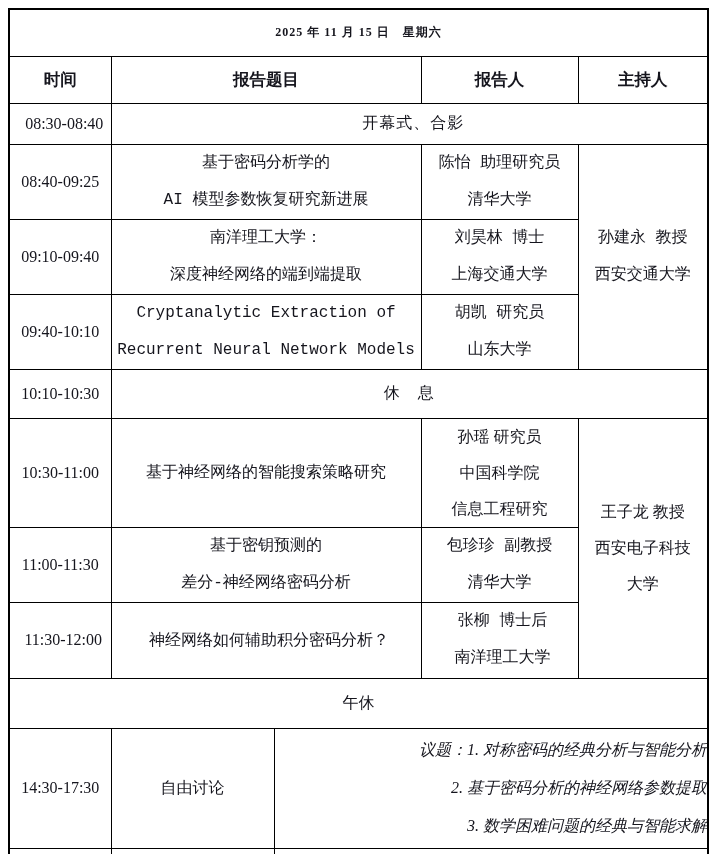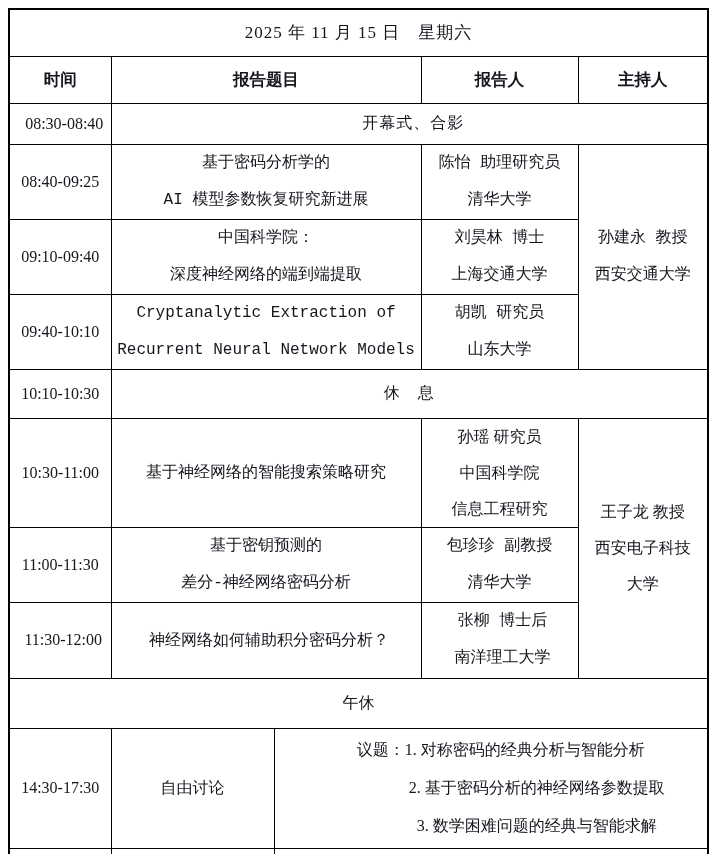--- a/index.html
+++ b/index.html
@@ -27,36 +27,37 @@
     padding:0;
     font-size:16px;
     color:var(--text);
     overflow:hidden;
   }
   .c1{width:102px;}
   .c2{width:163px;}
   .c3{width:147px;}
   .c4{width:157px;}
   .c5{width:130px;}
-  .date-row td{height:47px;font-weight:normal;font-size:17px;letter-spacing:1px;}
+  .date-row td{height:47px;font-weight:bold;font-size:12px;letter-spacing:1px;}
   .head-row td{height:47px;font-weight:bold;font-size:16.5px;margin-top:12px;}
   .r-open td{height:41px;padding-left:8px;}
   .r-talk td{height:75px;}
   .r-talk8 td{height:76px;padding-left:6px;}
   .r-break td{height:49px;}
   .r-tall td{height:108px;}
   .r-lunch td{height:50px;}
   .r-disc td{height:120px;}
   .r-cut td{height:30px;}
   .stack{line-height:37px;font-family:Liberation Mono, monospace;}
   .stack3{line-height:36px;}
   .topics{
-    text-align:center;
+    text-align:right;
     padding-left:20px;
     line-height:38px;
+    font-style:italic;
   }
   .topics .indent{margin-left:72px;}
   .event-cell{letter-spacing:1px;}
 </style>
 </head>
 <body>
 
 <table class="schedule">
   <colgroup>
     <col class="c1">
@@ -95,21 +96,21 @@
     </td>
     <td rowspan="3">
       <div class="stack">孙建永 教授</div>
       <div class="stack">西安交通大学</div>
     </td>
   </tr>
 
   <tr class="r-talk">
     <td>09:10-09:40</td>
     <td colspan="2">
-      <div class="stack">中国科学院：</div>
+      <div class="stack">南洋理工大学：</div>
       <div class="stack">深度神经网络的端到端提取</div>
     </td>
     <td>
       <div class="stack">刘昊林 博士</div>
       <div class="stack">上海交通大学</div>
     </td>
   </tr>
 
   <tr class="r-talk">
     <td>09:40-10:10</td>

